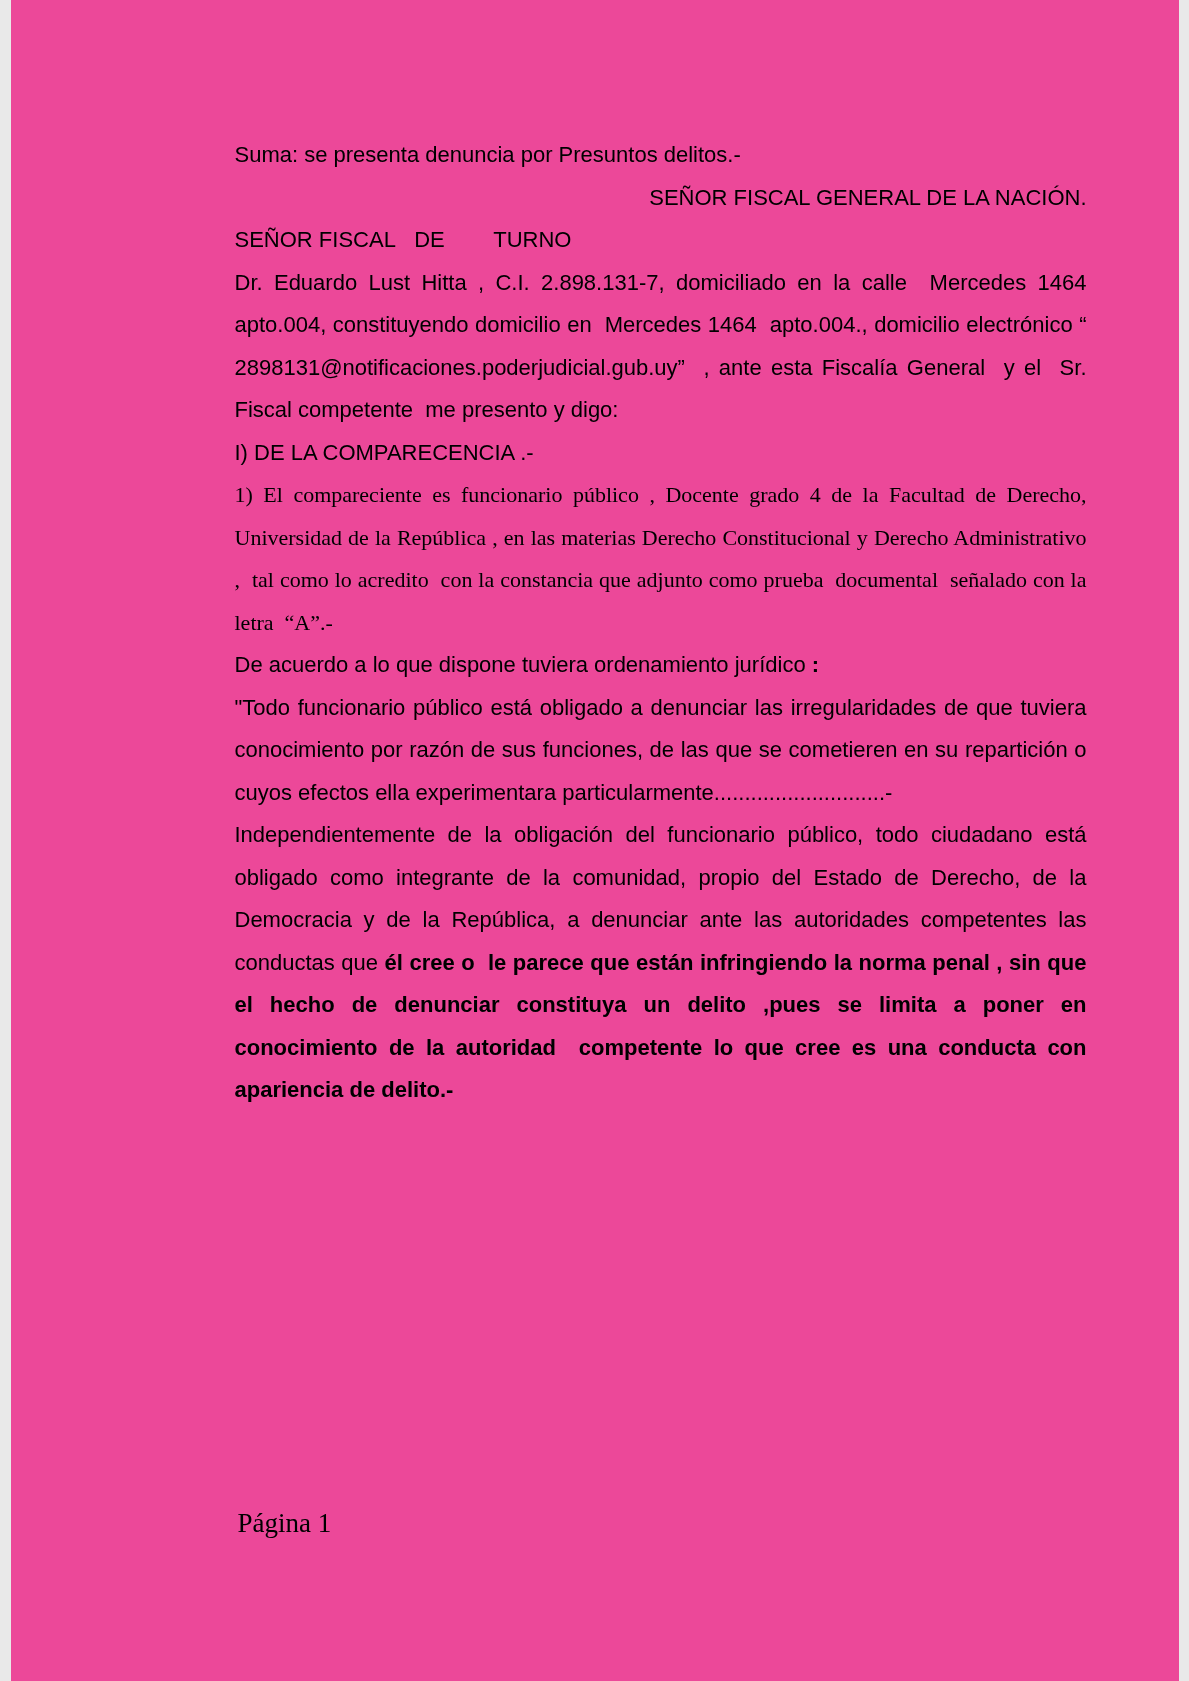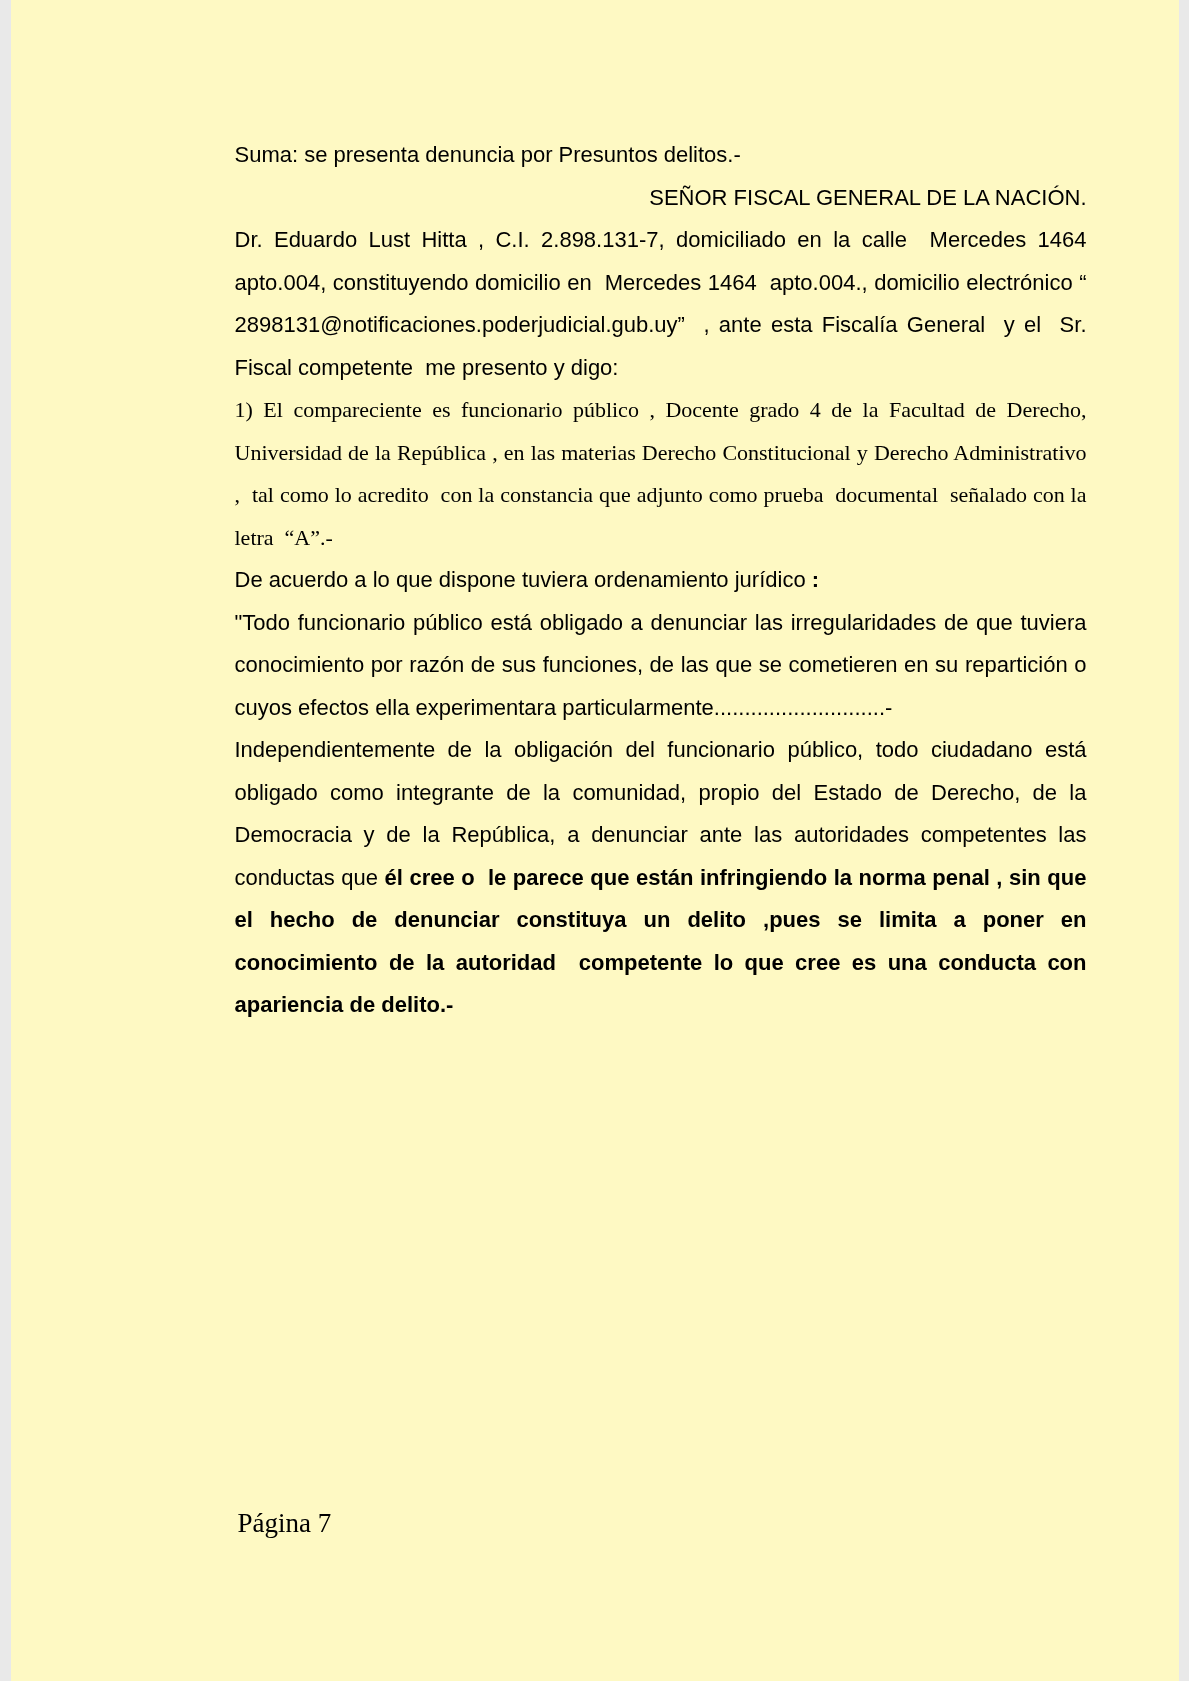--- a/index.html
+++ b/index.html
@@ -2,21 +2,21 @@
 <html lang="es"><head>
 <meta charset="utf-8">
 <title>Documento</title>
 <style>
   html, body { margin: 0; padding: 0; background: #e9e9e9; }
   .page {
     position: relative;
     width: 1168px;
     height: 1681px;
     margin: 0 auto;
-    background: #fef9c3;
+    background: #ec4899;
     font-family: "Liberation Sans", sans-serif;
     color: #000000;
     overflow: hidden;
   }
   .content {
     position: absolute;
     left: 224px;
     top: 134px;
     width: 852px;
   }
@@ -56,28 +56,30 @@
 </head>
 <body>
 
 <div class="page">
   <div class="content">
 
     <p class="just mb-35">Suma: se presenta denuncia por Presuntos delitos.-</p>
 
     <h1 class="h-bold-italic mb-40">SEÑOR FISCAL GENERAL DE LA NACIÓN.</h1>
 
+    <h2 class="h-bold mb-40">SEÑOR FISCAL&nbsp;&nbsp; DE&nbsp;&nbsp;&nbsp;&nbsp;&nbsp;&nbsp;&nbsp; TURNO</h2>
 
     <p class="just mb-40"><span>Dr. Eduardo Lust Hitta , C.I. 2.898.131-7, domiciliado en la calle&nbsp; Mercedes 1464 apto.004, constituyendo domicilio en&nbsp; Mercedes 1464&nbsp; apto.004., domicilio electrónico “ 2898131</span><span class="underline">@notificaciones.poderjudicial.gub.uy</span><span>”&nbsp; , ante esta Fiscalía General&nbsp; y el&nbsp; Sr. Fiscal competente&nbsp; me presento y digo:</span></p>
 
+    <h3 class="h-bold mb-40"><span class="underline">I) DE LA COMPARECENCIA</span><span> .-</span></h3>
 
     <p class="just mb-26">1) El compareciente es funcionario público , Docente grado 4 de la Facultad de Derecho, Universidad de la República , en las materias Derecho Constitucional y Derecho Administrativo ,&nbsp; tal como lo acredito&nbsp; con la constancia que adjunto como prueba&nbsp; documental&nbsp; señalado con la letra&nbsp; “A”.-</p>
 
     <p class="just mb-23"><span>De acuerdo a lo que dispone tuviera ordenamiento jurídico </span><span class="bold">:</span></p>
 
     <p class="just italic mb-21">"Todo funcionario público está obligado a denunciar las irregularidades de que tuviera conocimiento por razón de sus funciones, de las que se cometieren en su repartición o cuyos efectos ella experimentara particularmente............................-</p>
 
     <p class="just italic"><span>Independientemente de la obligación del funcionario público, todo ciudadano está obligado como integrante de la comunidad, propio del Estado de Derecho, de la Democracia y de la República, a denunciar ante las autoridades competentes las conductas que </span><span class="bold">él cree o&nbsp; le parece que están infringiendo la norma penal , sin que el hecho de denunciar constituya un delito ,pues se limita a poner en conocimiento de la autoridad&nbsp; competente lo que cree es una conducta con apariencia de delito.-</span></p>
 
   </div>
 
-  <div class="footer">Página 7</div>
+  <div class="footer">Página 1</div>
 </div>
 
 </body></html>

